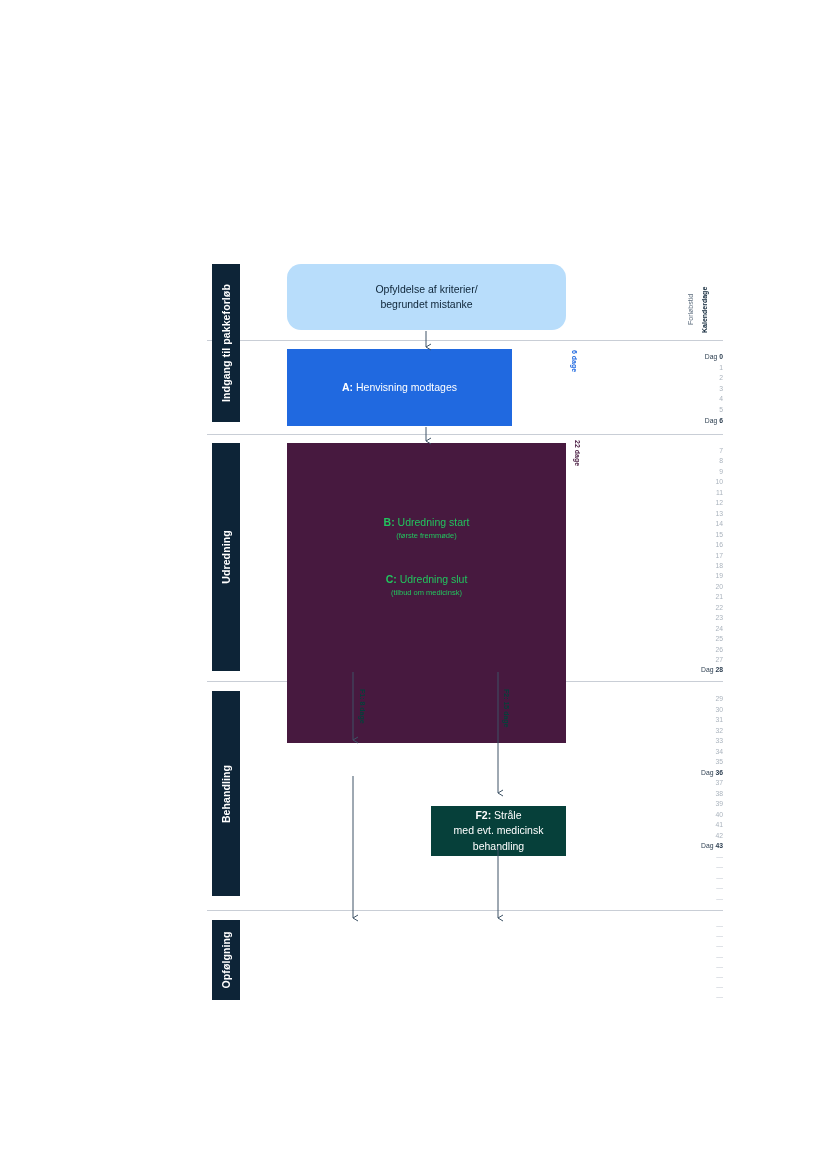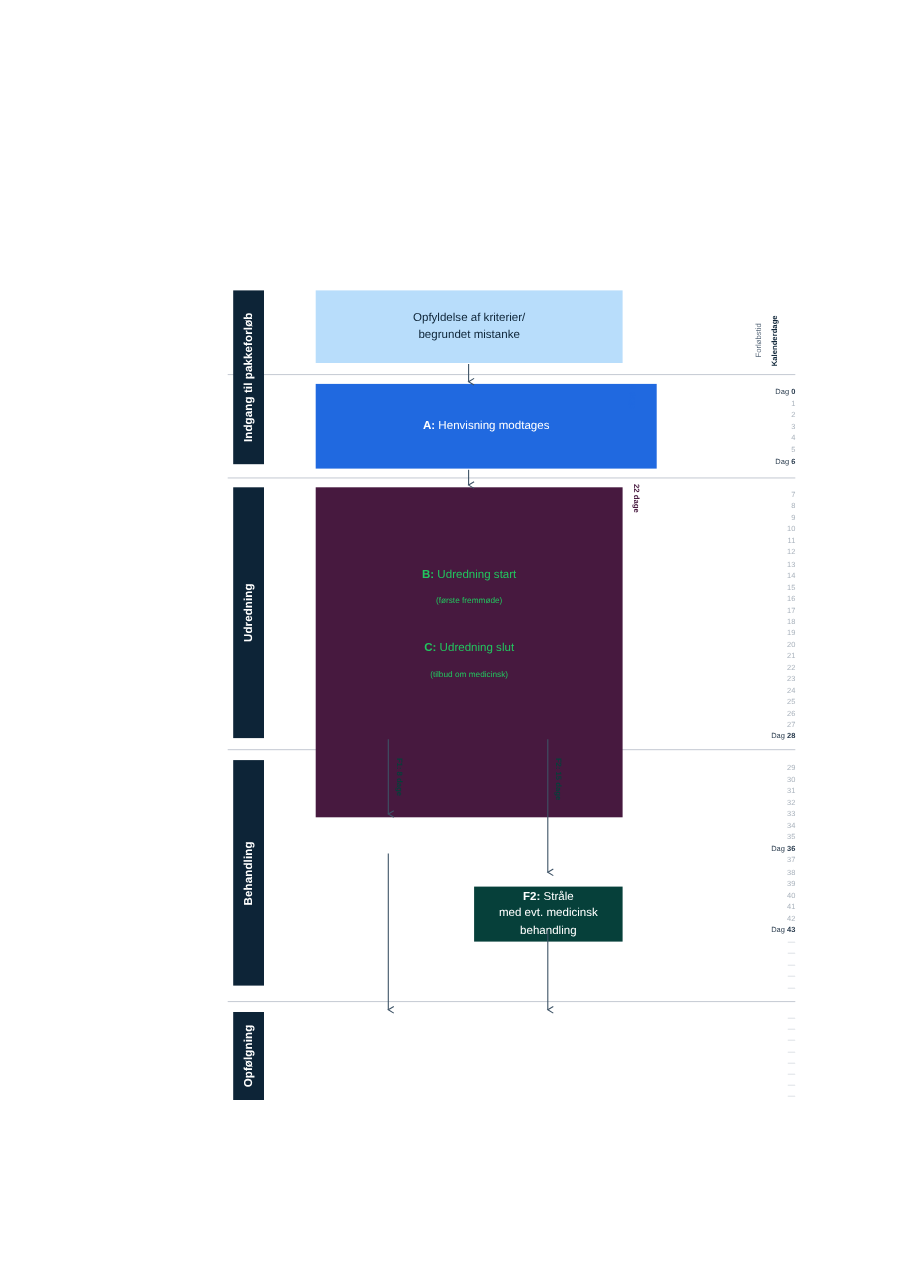--- a/index.html
+++ b/index.html
@@ -34,23 +34,23 @@
     position:absolute;
     display:flex;
     flex-direction:column;
     align-items:center;
     justify-content:center;
     text-align:center;
     line-height:1.45;
   }
   .block .ttl{font-size:10.5px;}
   .block .ttl b{font-weight:bold;}
-  .block .sub{font-size:7.5px;margin-top:11px;}
-
-  .b-crit{background:#b8ddfb;color:#0d2437;}
+  .block .sub{font-size:7.5px;margin-top:1px;}
+
+  .b-crit{background:#b8ddfb;color:#0d2437;border-radius:14px;}
   .b-ref{background:#2069e0;color:#ffffff;}
   .b-udr{background:#47193f;color:#22c55e;}
   .b-green{background:#06403a;color:#ffffff;}
 
   
   .rule{position:absolute;height:1px;background:#c9ced6;}
 
   
   .dur{
     position:absolute;
@@ -116,21 +116,21 @@
 
   <div class="phase-tab" style="left:212px;top:920px;height:80px;">
     <span>Opfølgning</span>
   </div>
 
   <div class="block b-crit" style="left:287px;top:264px;width:279px;height:66px;">
     <div class="ttl">Opfyldelse af kriterier/</div>
     <div class="ttl">begrundet mistanke</div>
   </div>
 
-  <div class="block b-ref" style="left:287px;top:349px;width:310px;height:77px;">
+  <div class="block b-ref" style="left:287px;top:349px;width:225px;height:77px;">
     <div class="ttl">
       <b>A:</b><span> Henvisning modtages</span>
     </div>
   </div>
 
   <div class="block b-udr" style="left:287px;top:443px;width:279px;height:228px;justify-content:flex-start;padding-top:72px;">
     <div class="ttl">
       <b>B:</b><span> Udredning start</span>
     </div>
     <div class="sub">(første fremmøde)</div>

